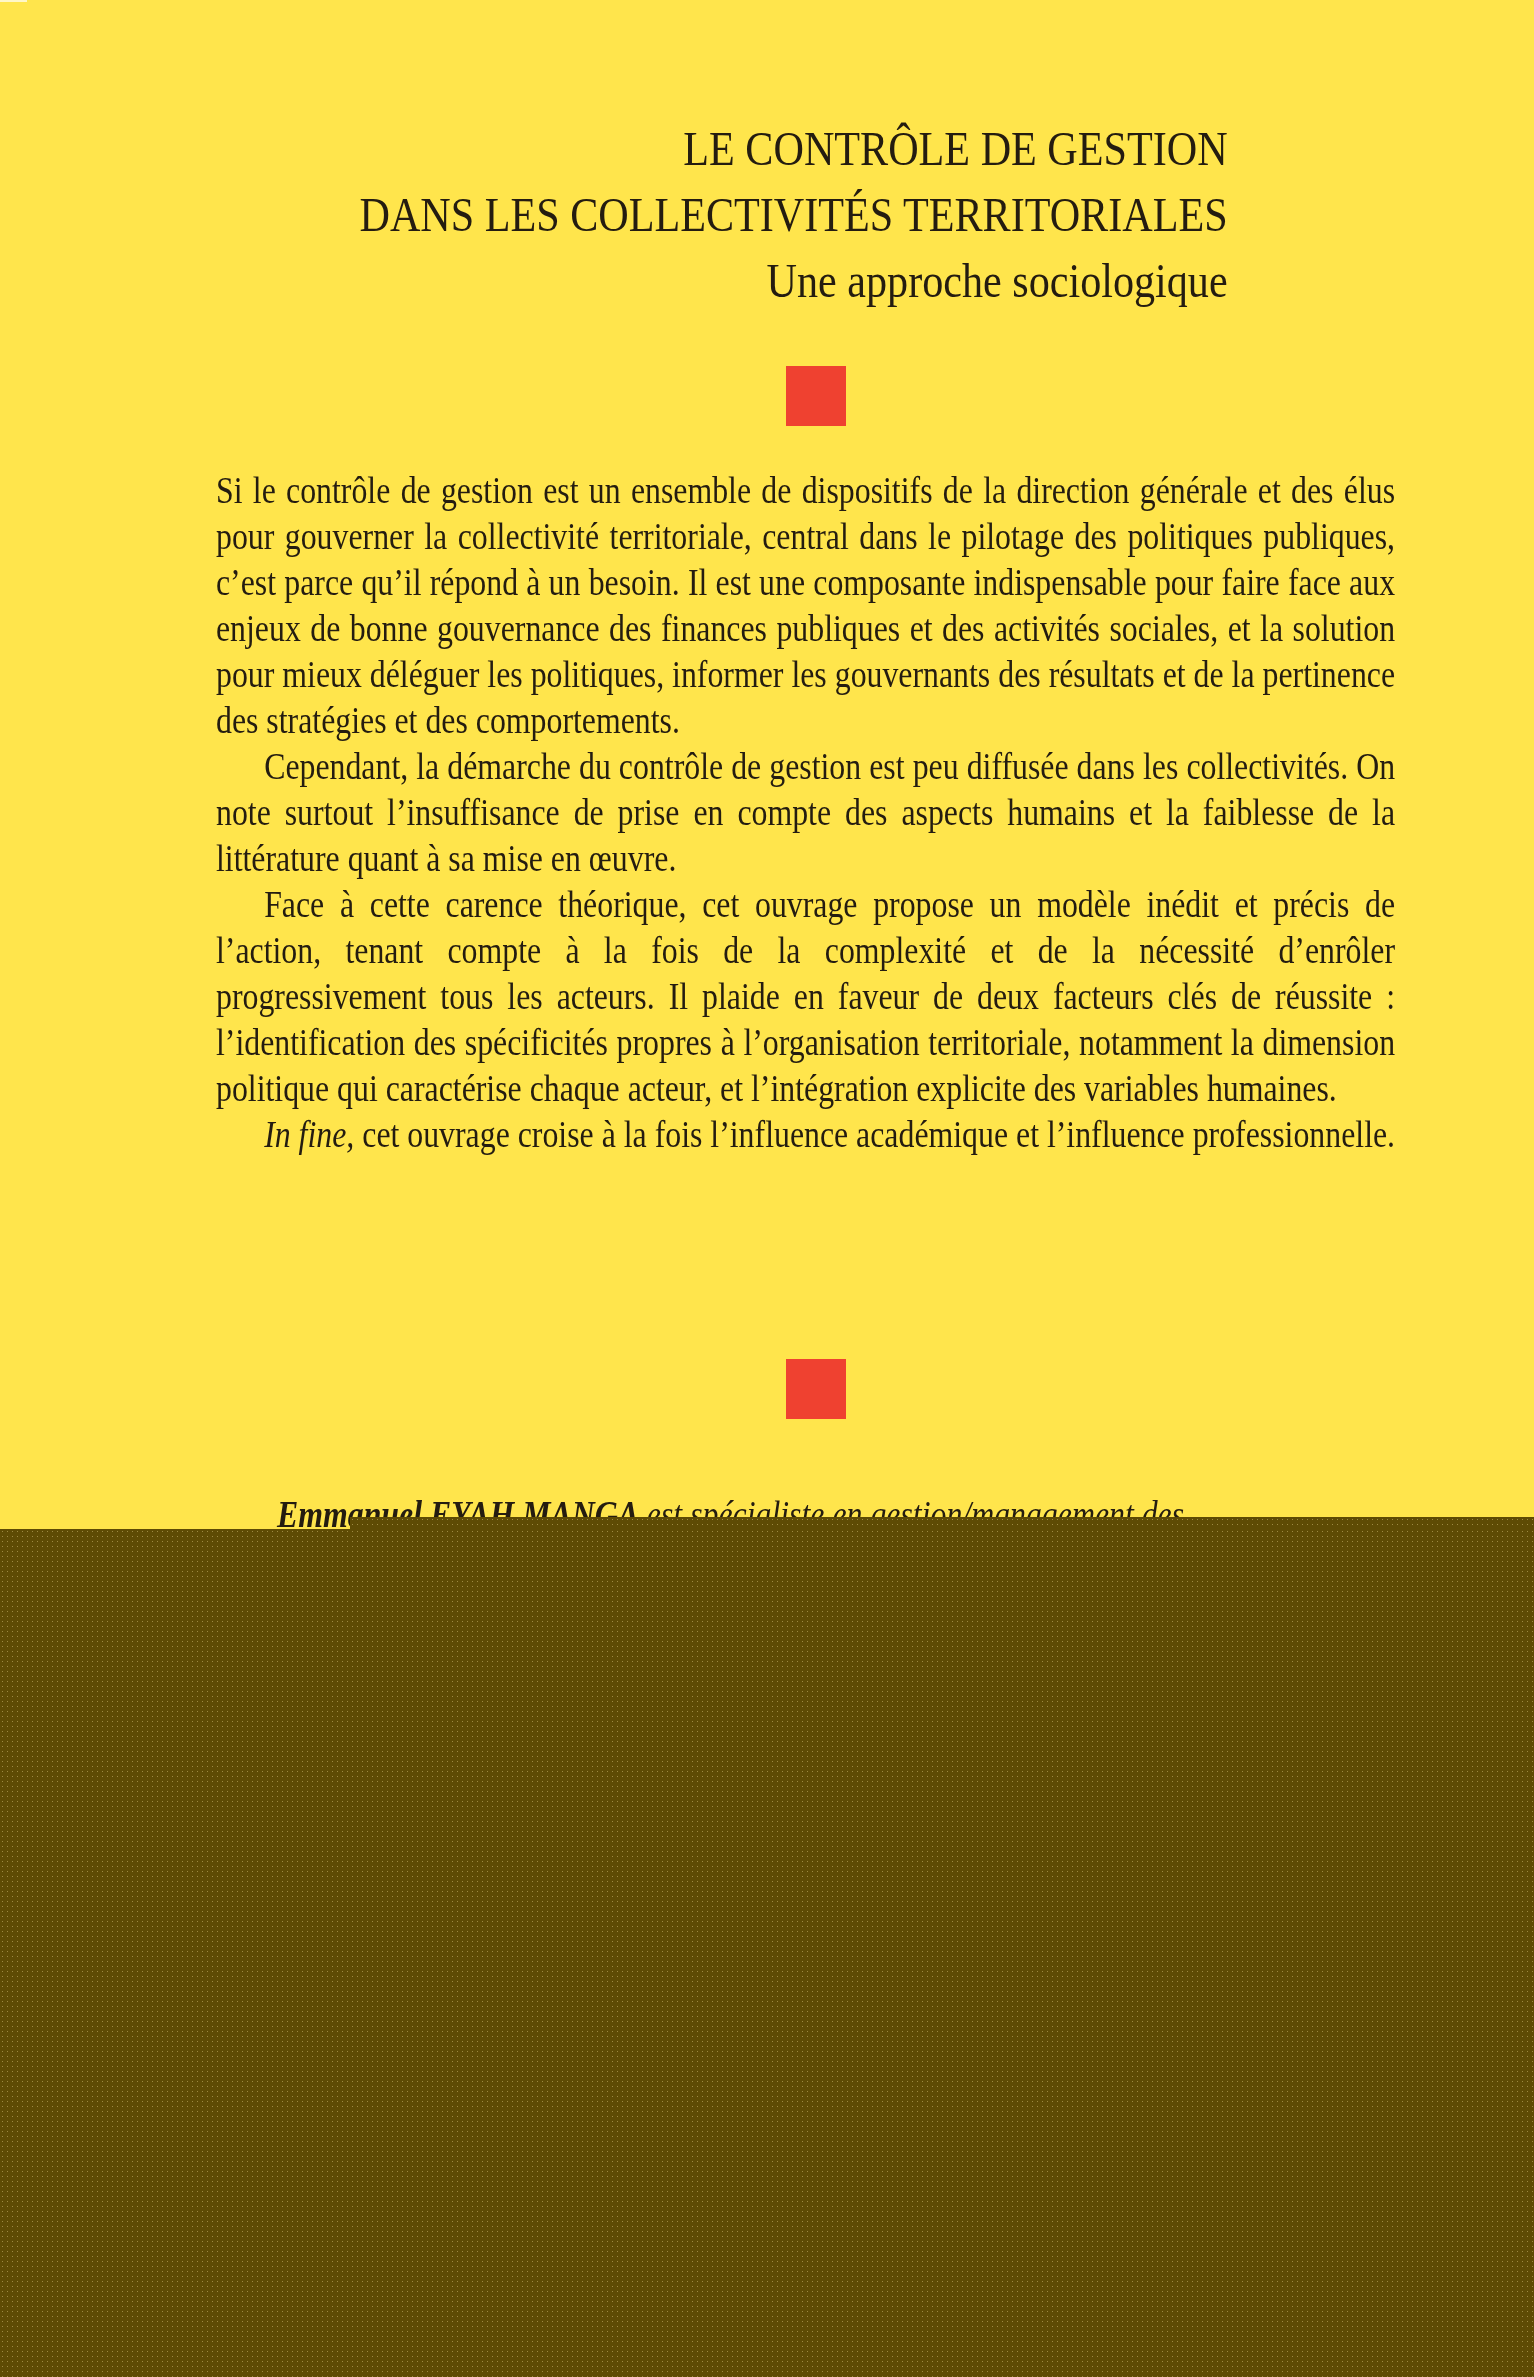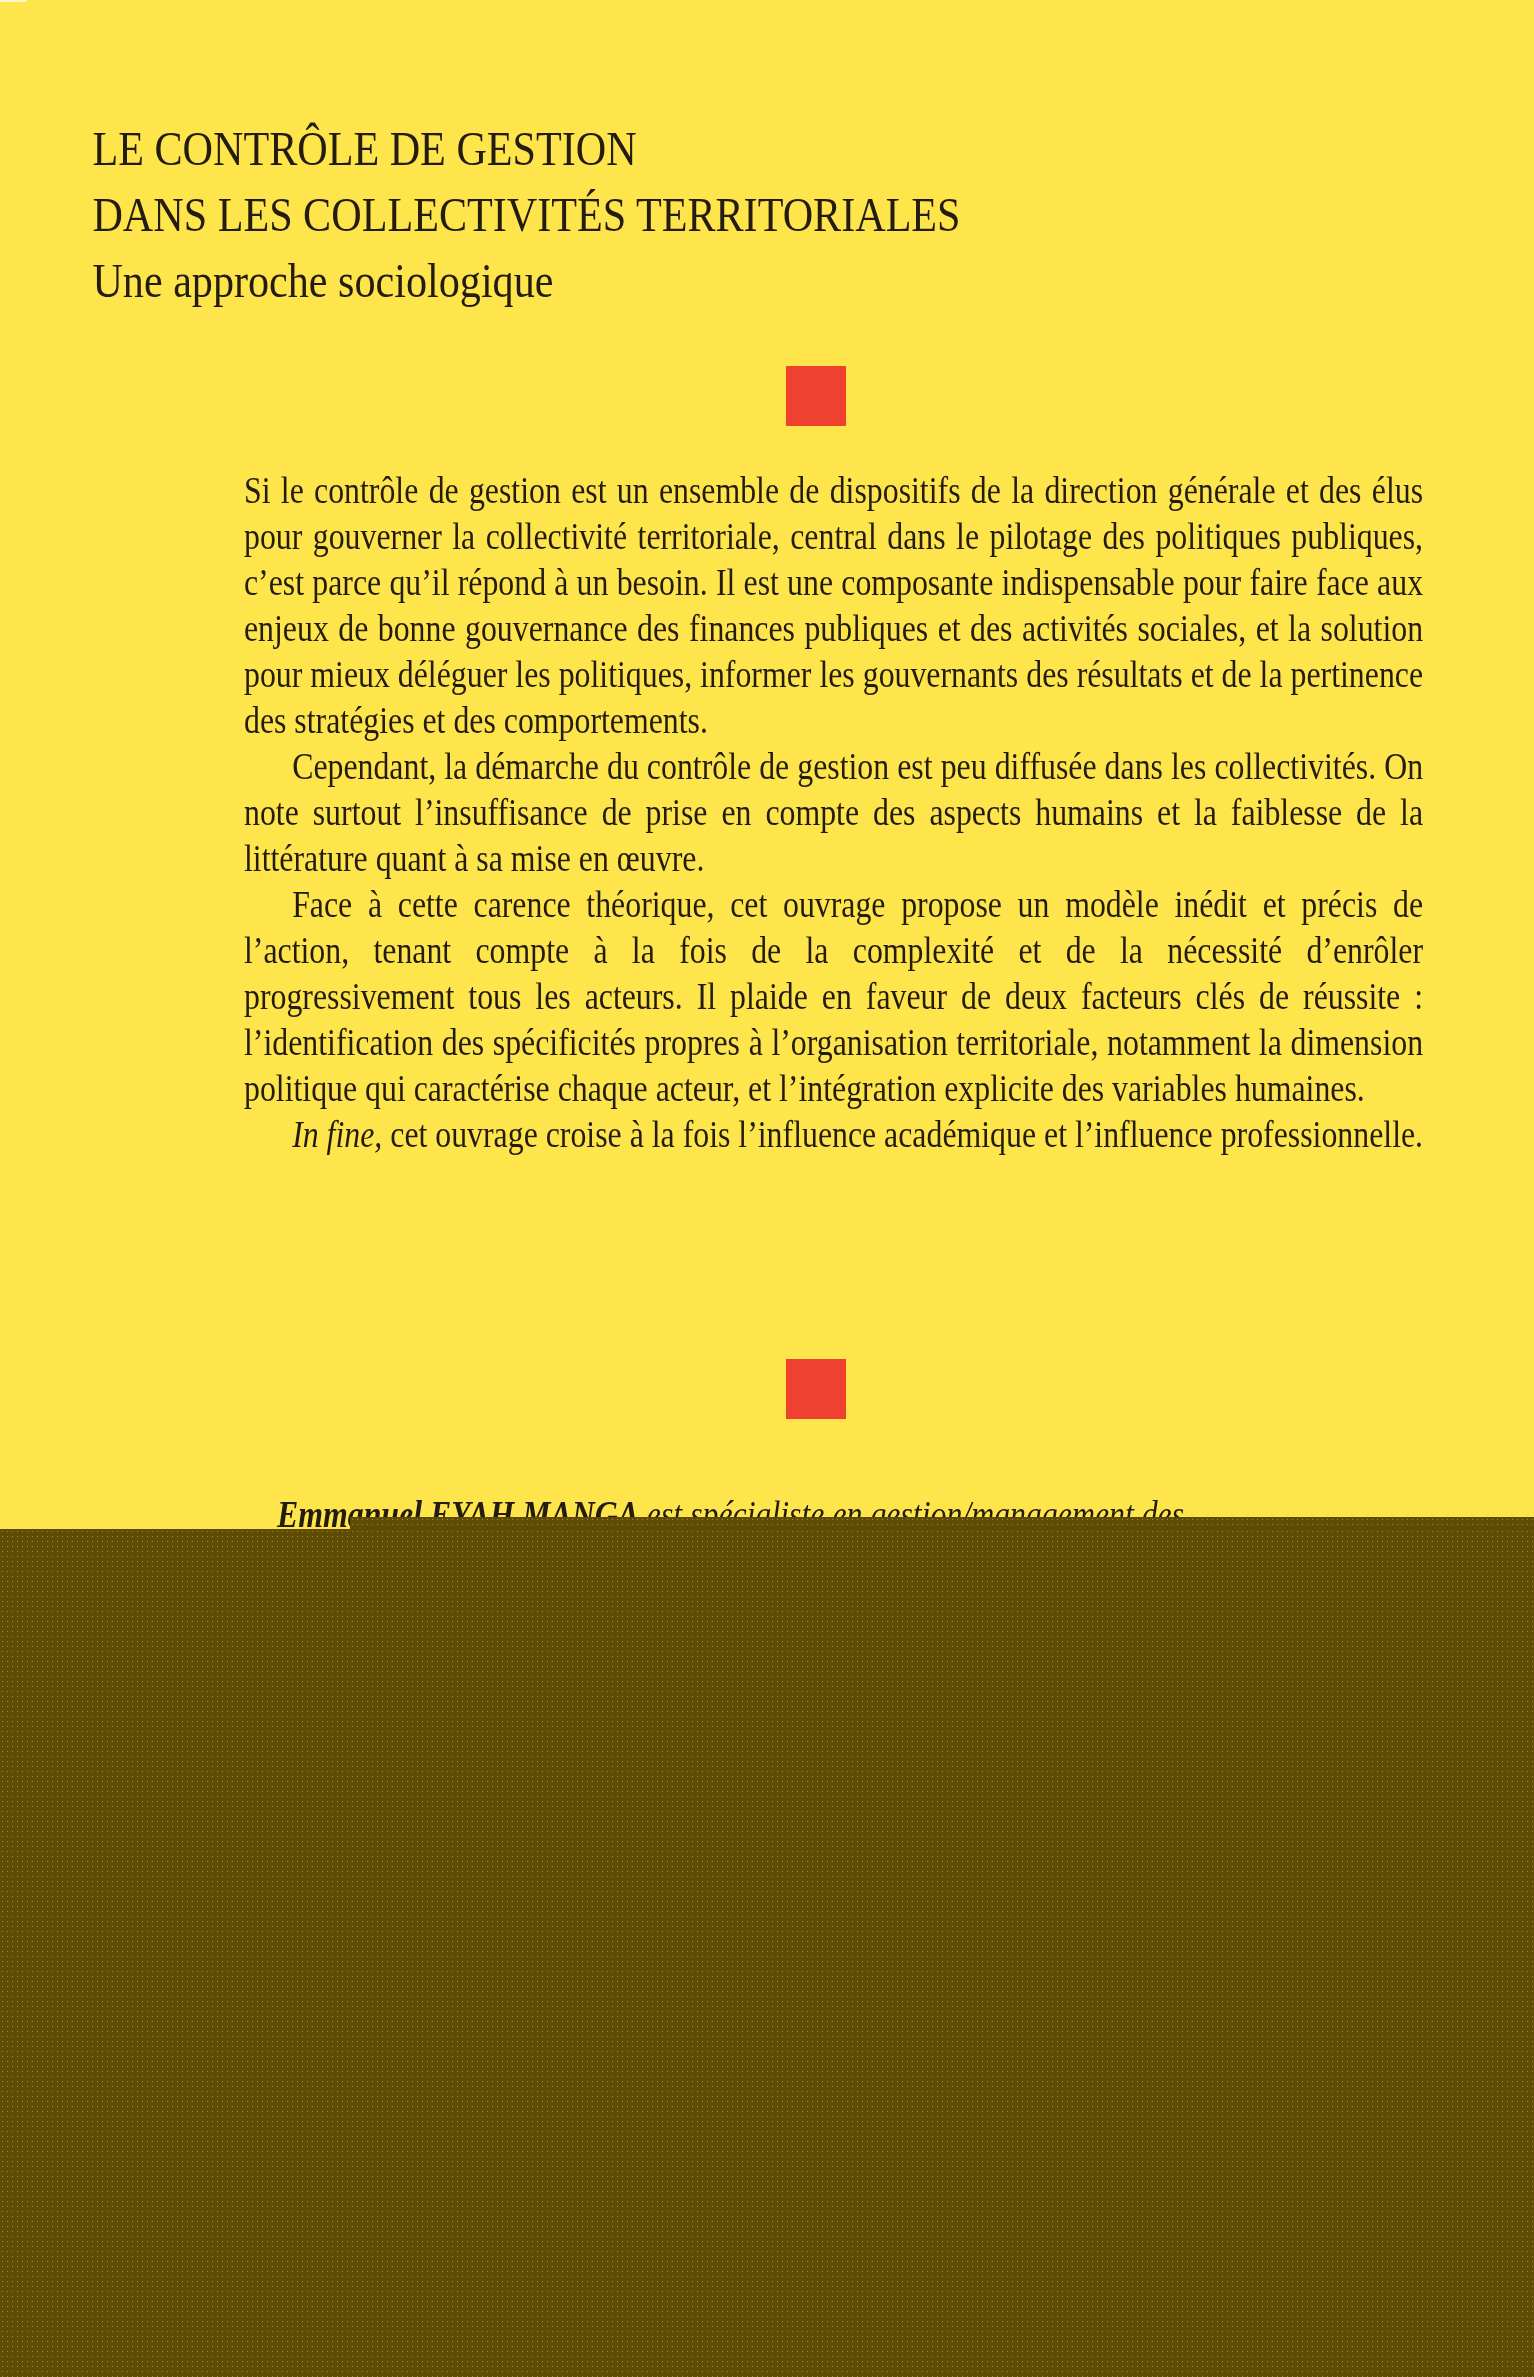--- a/index.html
+++ b/index.html
@@ -3,28 +3,28 @@
 <meta charset="utf-8">
 <style>
   html, body { margin: 0; padding: 0; }
   body {
     width: 1534px; height: 2377px; position: relative; overflow: hidden;
     background: #ffe54c;
     font-family: "Liberation Serif", "DejaVu Serif", serif;
     color: #241c10;
   }
   .corner-mark { position: absolute; left: 0; top: 0; width: 27px; height: 1.7px; background: #fff7c8; }
-  .title-block { position: absolute; left: 0; top: 116px; width: 1320px; text-align: left; }
+  .title-block { position: absolute; left: 0; top: 116px; width: 1320px; text-align: right; }
   .title-line {
     font-size: 49px; line-height: 66px; letter-spacing: 0px;
     transform: scaleX(0.86); transform-origin: center; white-space: nowrap;
   }
   .red-square { position: absolute; left: 786px; width: 60px; height: 60px; background: #ef4130; }
   .body-text {
-    position: absolute; left: 244px; top: 468px; width: 1179px;
+    position: absolute; left: 216px; top: 468px; width: 1179px;
   }
   .para {
     margin: 0; font-size: 37px; line-height: 46px; text-align: justify;
     text-align-last: left;
     transform: scaleX(0.86); transform-origin: left top; width: 1371px;
   }
   .para.indent { text-indent: 56px; }
   .author {
     position: absolute; left: 277px; top: 1492px; width: 1128px;
     font-size: 37px; line-height: 45px; font-style: italic; white-space: nowrap;

